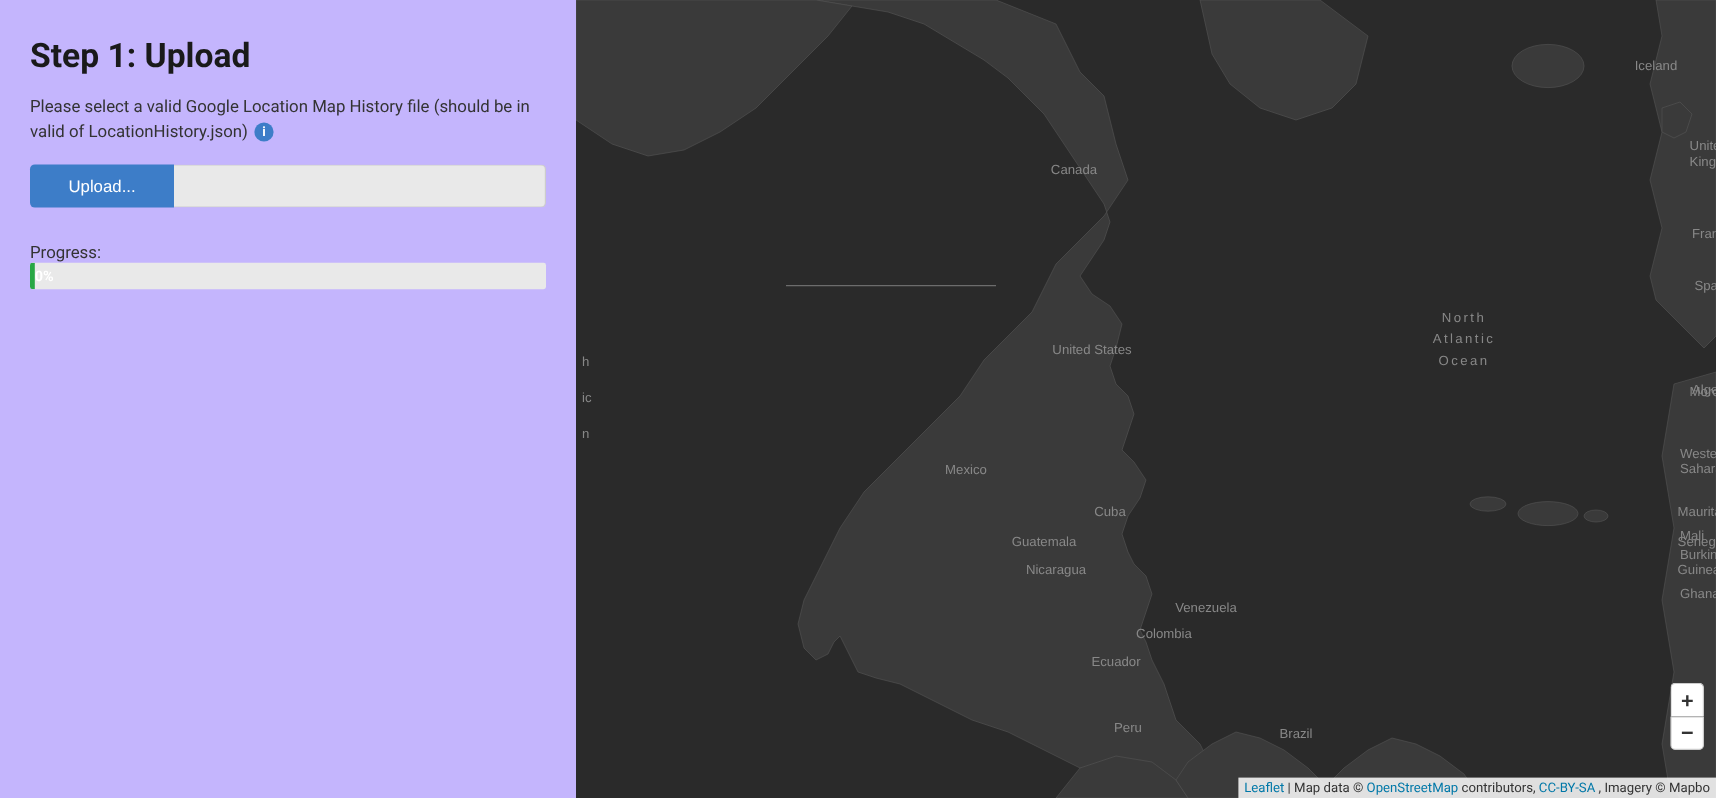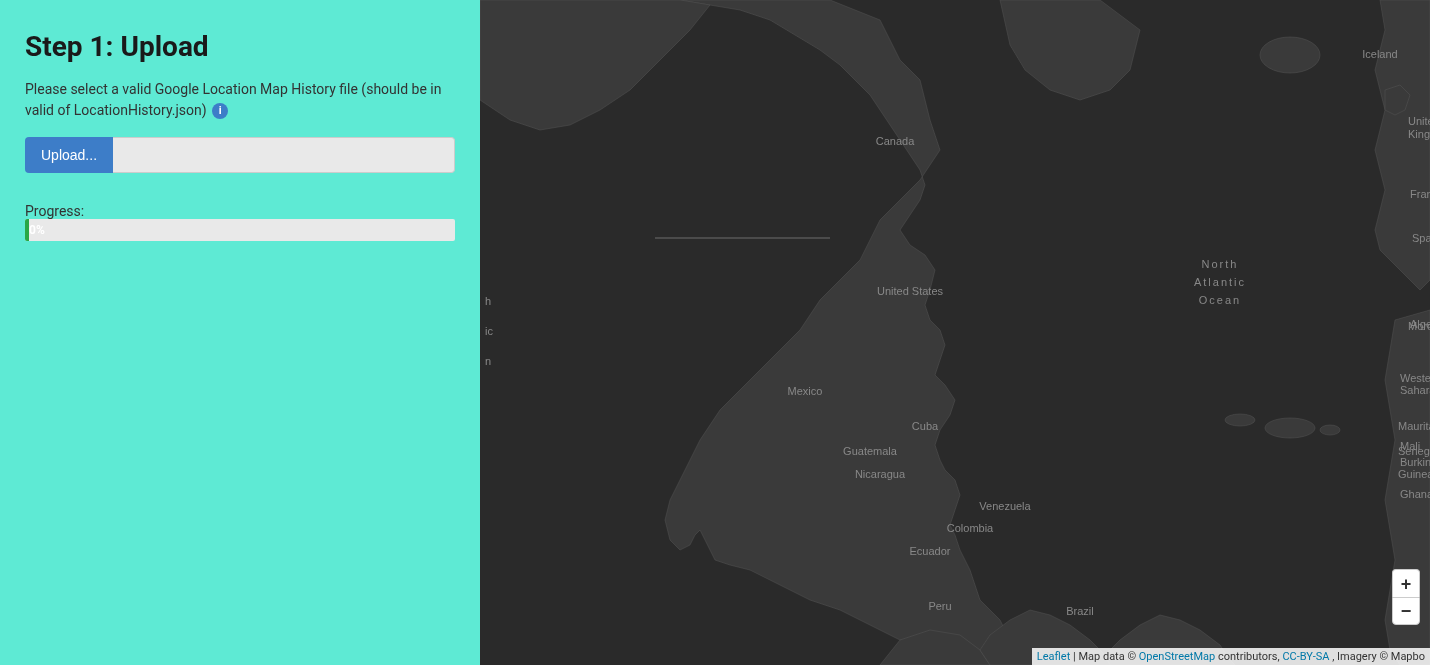--- a/index.html
+++ b/index.html
@@ -14,21 +14,21 @@
       height: 665px;
       display: flex;
       overflow: hidden;
     }
 
     
     .left-panel {
       width: 480px;
       min-width: 480px;
       height: 665px;
-      background: #5eead4;
+      background: #c4b5fd;
       padding: 30px 25px;
       display: flex;
       flex-direction: column;
       gap: 12px;
       position: relative;
       z-index: 10;
     }
 
     .step-title {
       font-size: 28px;
@@ -63,21 +63,21 @@
       display: flex;
       align-items: center;
       gap: 0;
       margin-top: 4px;
     }
 
     .upload-btn {
       background: #3d7dc8;
       color: white;
       border: none;
-      padding: 8px 16px;
+      padding: 8px 32px;
       font-size: 14px;
       cursor: pointer;
       border-radius: 4px 0 0 4px;
       white-space: nowrap;
       height: 36px;
     }
 
     .file-name-display {
       flex: 1;
       height: 36px;

